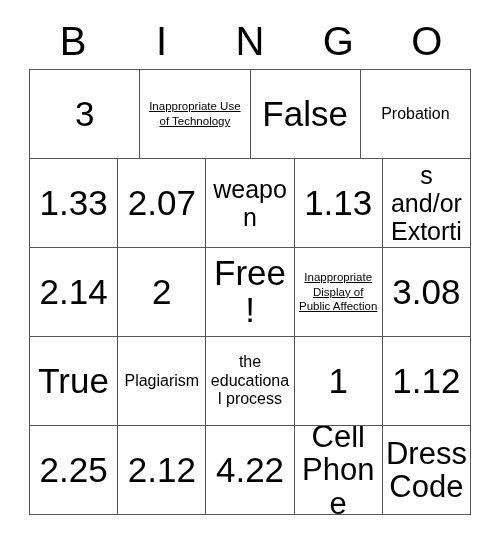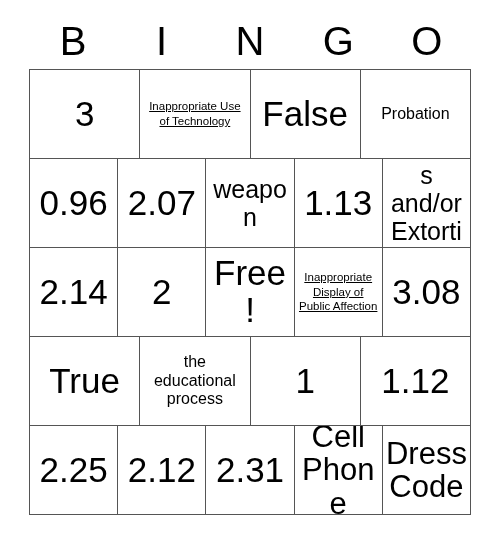--- a/index.html
+++ b/index.html
@@ -118,21 +118,21 @@
       <div class="cell">
           <span class="cell-text sz-xl">False</span>
         </div>
       <div class="cell">
           <span class="cell-text sz-sm">Probation</span>
         </div>
     </div>
 
     <div class="grid-row">
       <div class="cell">
-          <span class="cell-text sz-xl">0.96</span>
+          <span class="cell-text sz-xl">1.33</span>
         </div>
       <div class="cell">
           <span class="cell-text sz-xl">2.07</span>
         </div>
       <div class="cell">
           <span class="cell-text sz-md">weapon</span>
         </div>
       <div class="cell">
           <span class="cell-text sz-xl">1.13</span>
         </div>
@@ -157,39 +157,42 @@
       <div class="cell">
           <span class="cell-text sz-xl">3.08</span>
         </div>
     </div>
 
     <div class="grid-row">
       <div class="cell">
           <span class="cell-text sz-xl">True</span>
         </div>
       <div class="cell">
+          <span class="cell-text sz-sm">Plagiarism</span>
+        </div>
+      <div class="cell">
           <span class="cell-text sz-sm">the educational process</span>
         </div>
       <div class="cell">
           <span class="cell-text sz-xl">1</span>
         </div>
       <div class="cell">
           <span class="cell-text sz-xl">1.12</span>
         </div>
     </div>
 
     <div class="grid-row">
       <div class="cell">
           <span class="cell-text sz-xl">2.25</span>
         </div>
       <div class="cell">
           <span class="cell-text sz-xl">2.12</span>
         </div>
       <div class="cell">
-          <span class="cell-text sz-xl">2.31</span>
+          <span class="cell-text sz-xl">4.22</span>
         </div>
       <div class="cell">
           <span class="cell-text sz-lg">Cell Phone</span>
         </div>
       <div class="cell">
           <span class="cell-text sz-lg">Dress Code</span>
         </div>
     </div>
 
   </div>

